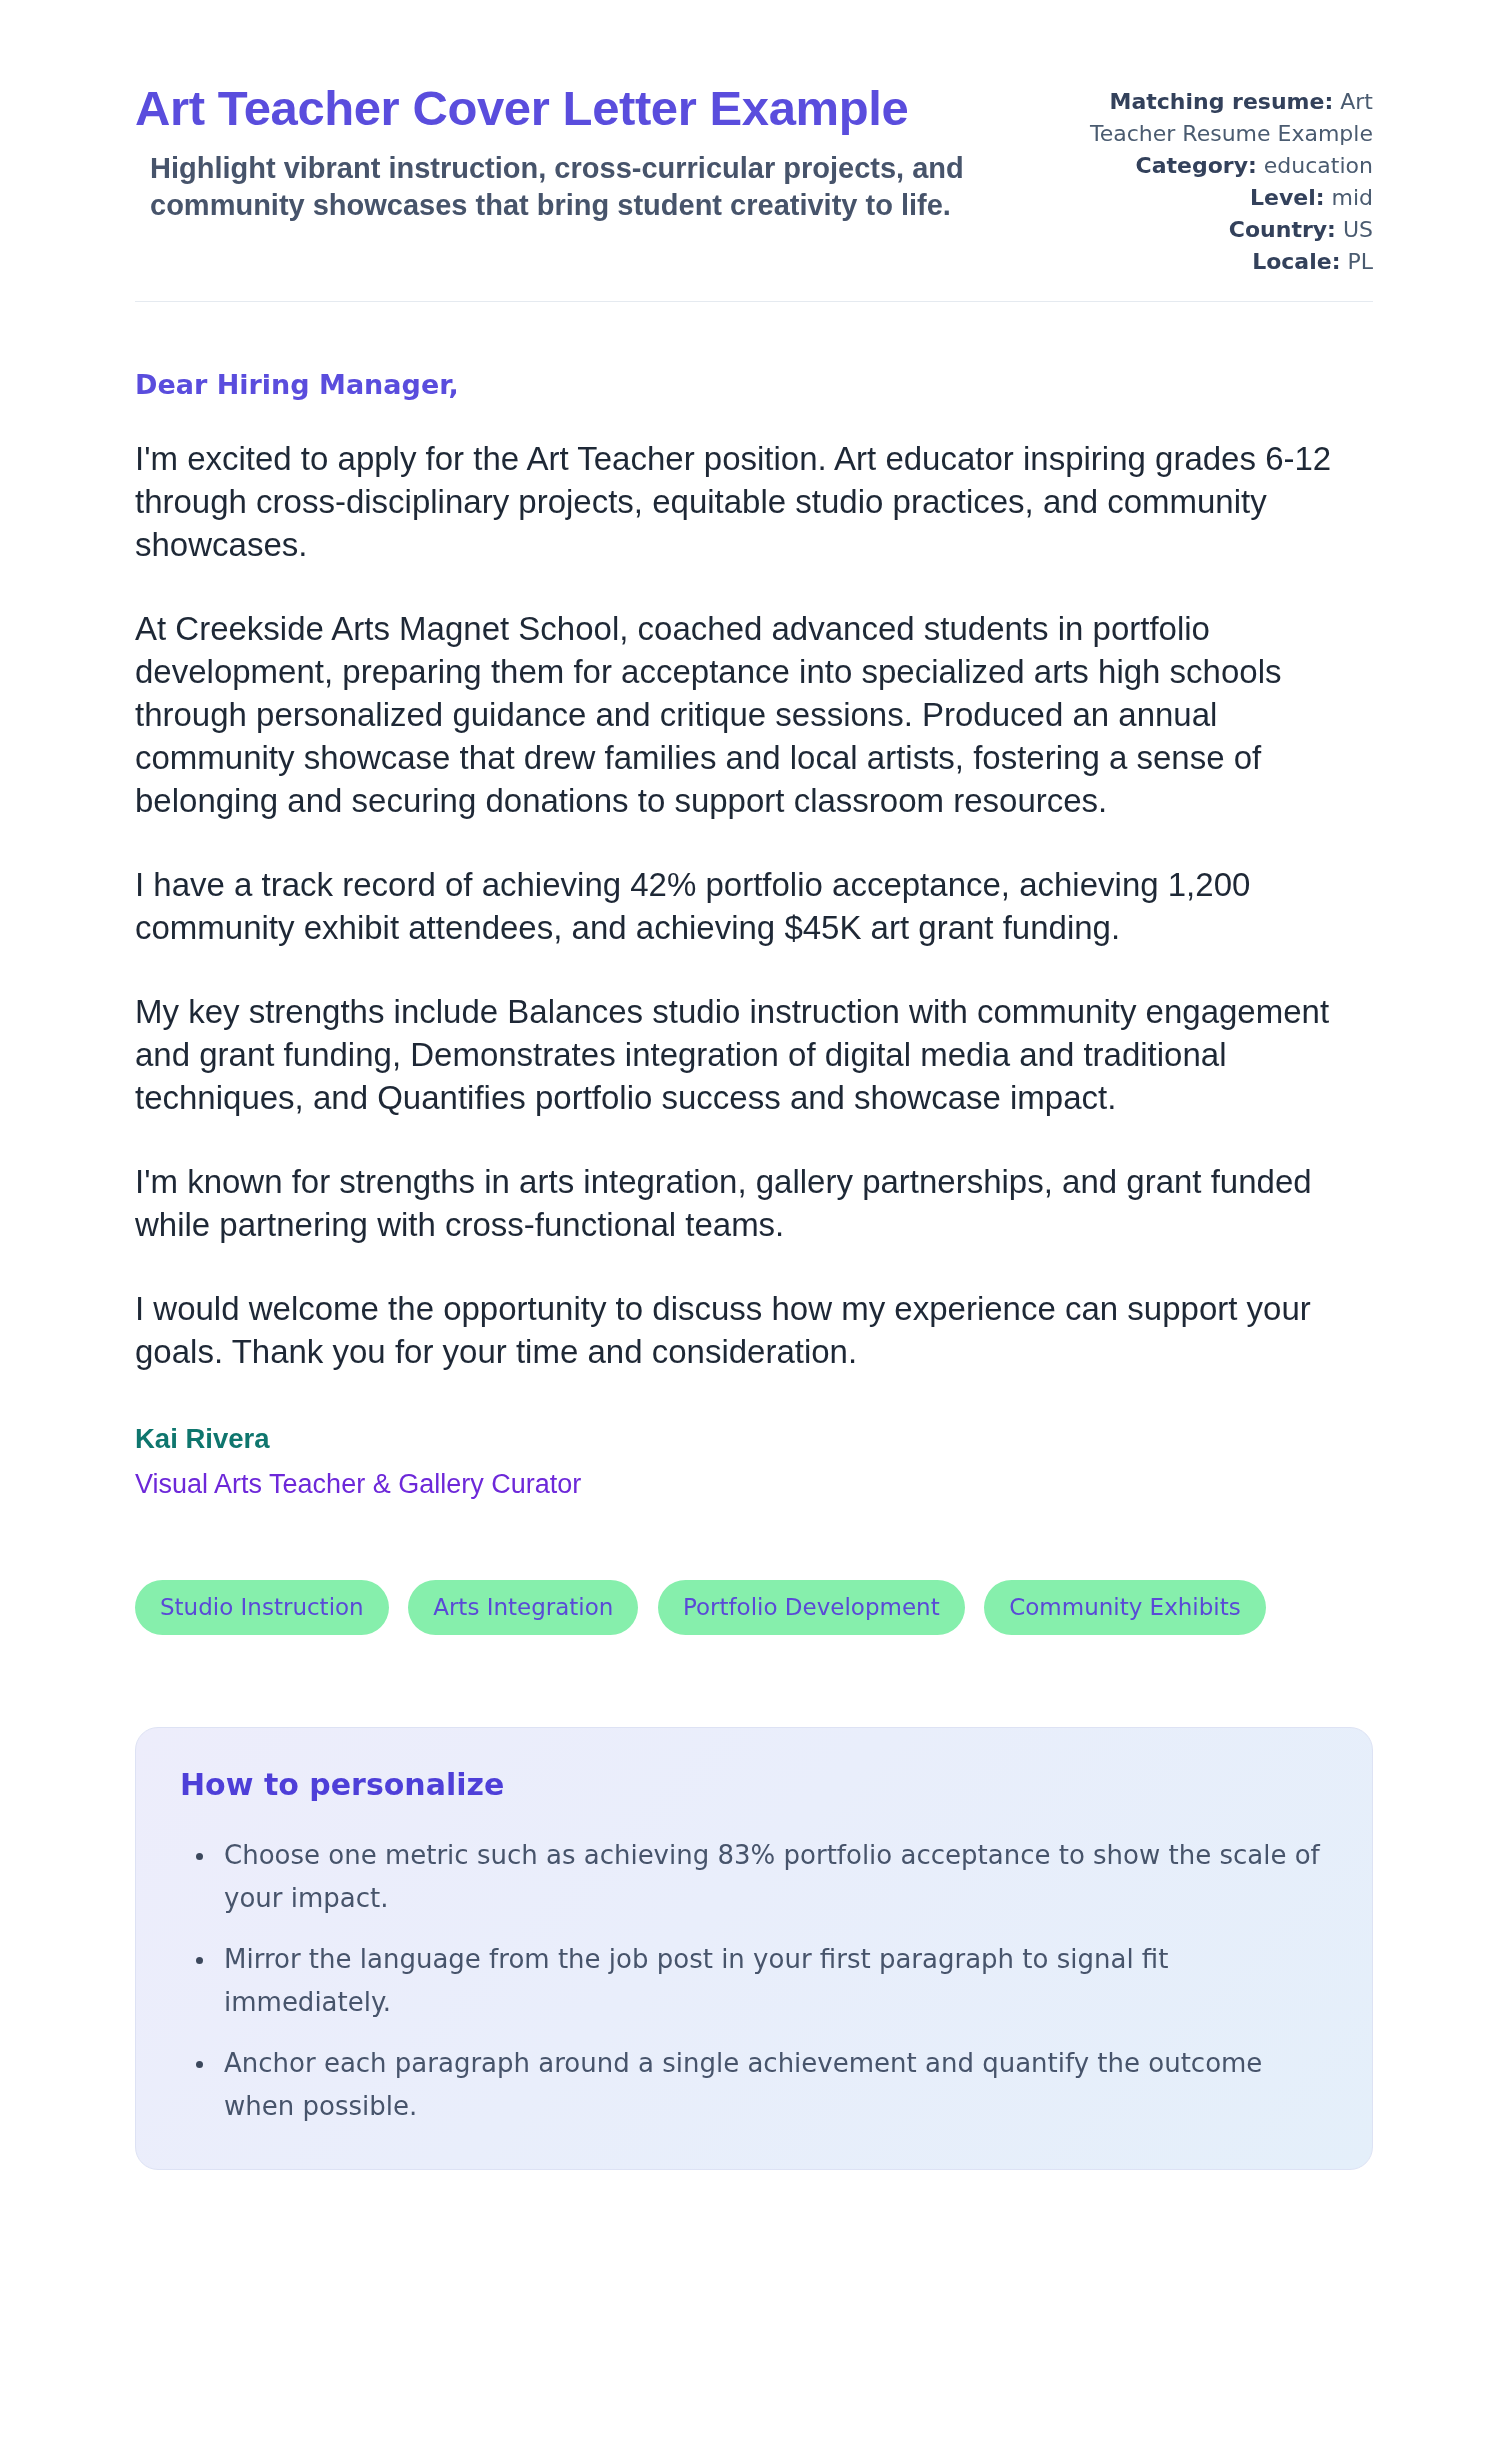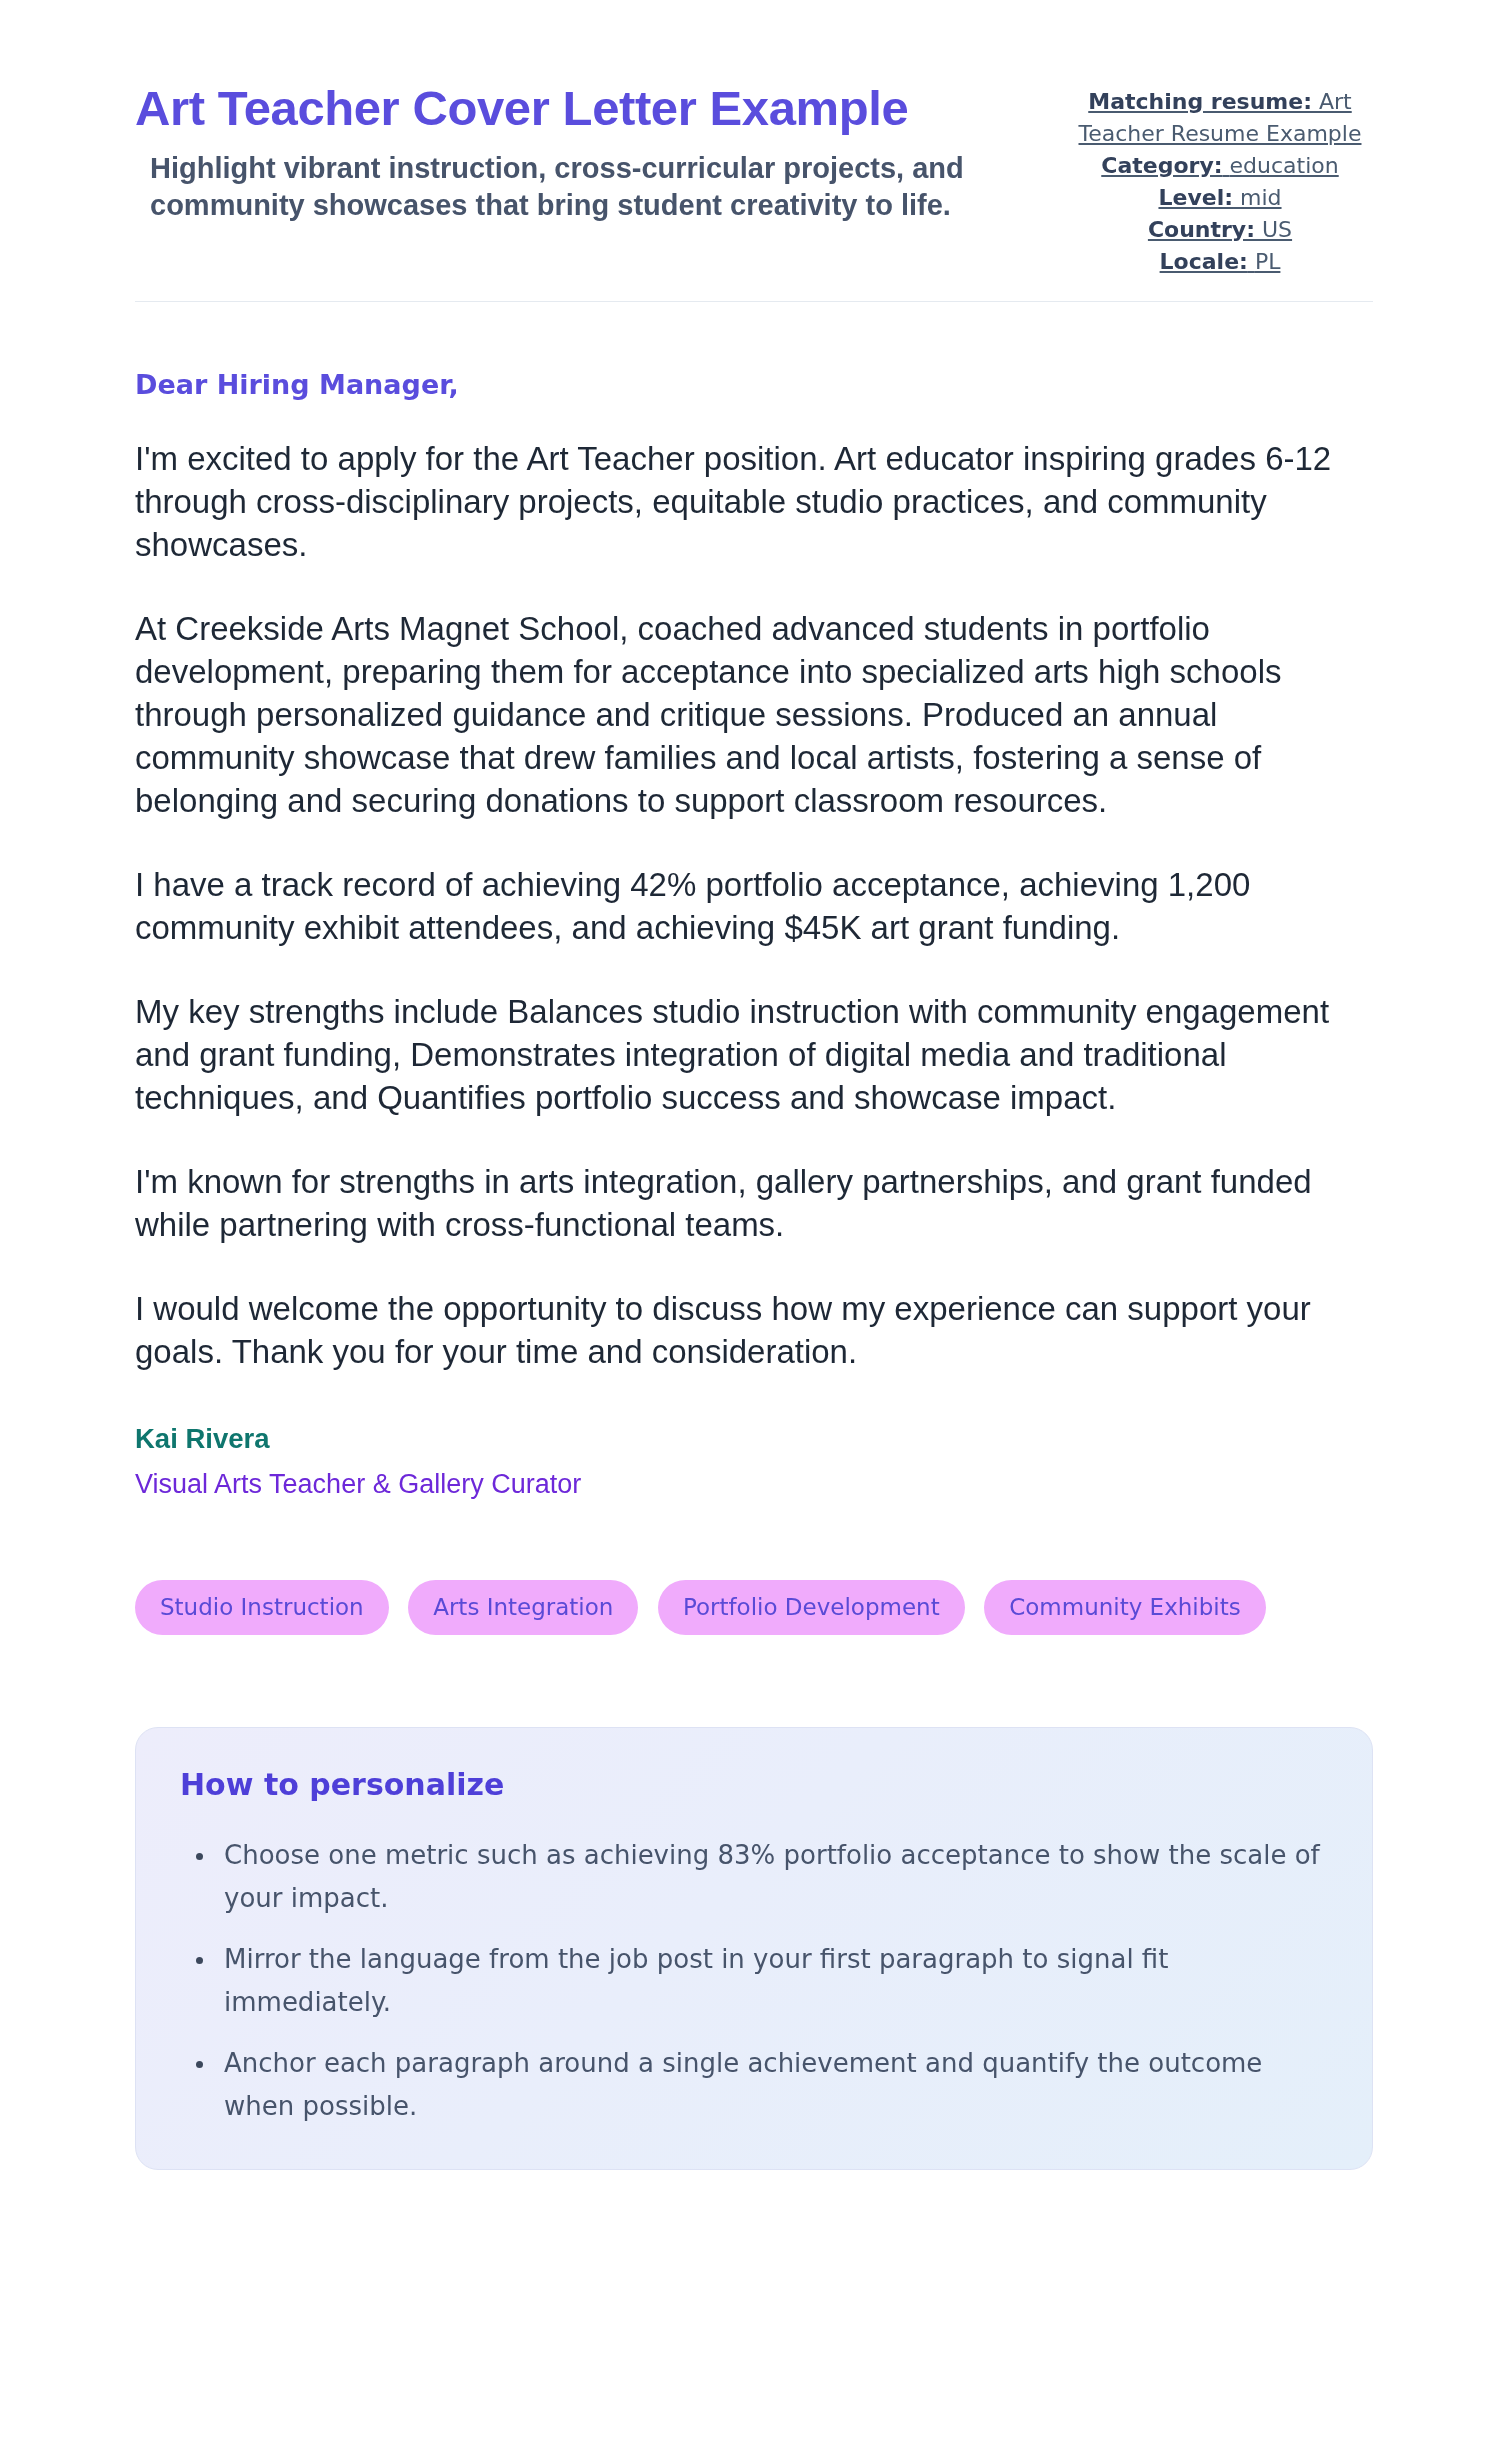--- a/index.html
+++ b/index.html
@@ -44,26 +44,25 @@
     max-width: 852px;
     font-size: 29px;
     line-height: 37px;
     font-weight: bold;
     color: #47546b;
   }
   .meta {
     flex: 0 0 auto;
     width: 306px;
     padding-top: 3.5px;
-    text-align: center;
+    text-align: right;
     font-family: "DejaVu Sans", sans-serif;
     font-size: 22px;
     line-height: 32px;
     color: #4a5b70;
-    text-decoration: underline;
   }
   .meta-label { font-weight: bold; color: #33415b; }
 
   
   .salutation {
     margin: 67px 0 37px 0;
     font-family: "DejaVu Sans", sans-serif;
     font-size: 27px;
     font-weight: bold;
     color: #5a4ddd;
@@ -88,21 +87,21 @@
 
   
   .tags {
     display: flex;
     flex-wrap: wrap;
     gap: 16px 19.5px;
     margin-top: 80px;
   }
   .tag {
     display: inline-block;
-    background: #f0abfc;
+    background: #86efac;
     color: #5a4ad6;
     font-family: "DejaVu Sans", sans-serif;
     font-size: 23px;
     line-height: 23px;
     padding: 16px 25px;
     border-radius: 30px;
     white-space: nowrap;
   }
 
   

